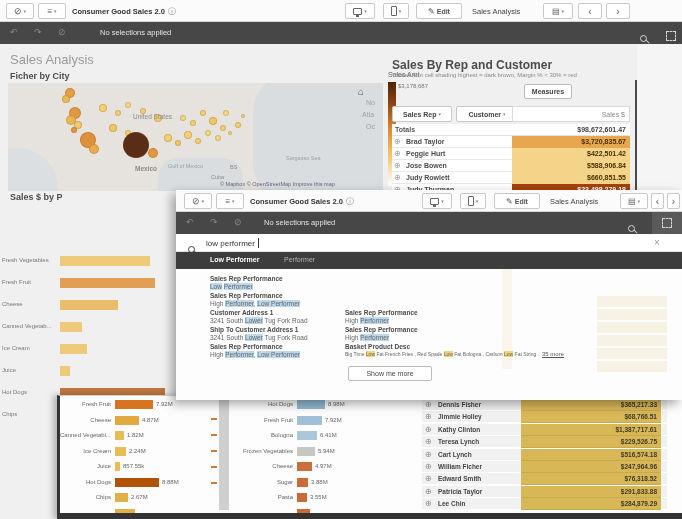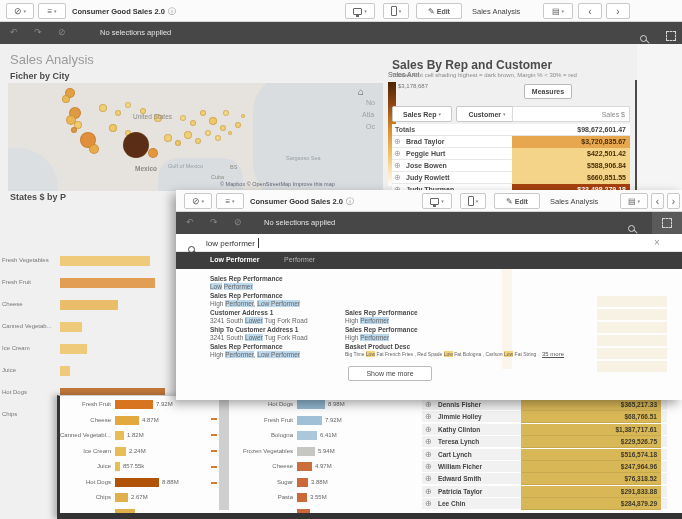--- a/index.html
+++ b/index.html
@@ -203,21 +203,21 @@
             <div style="position: absolute; left: 0px; top: 48px; width: 238px; height: 12px; background: rgb(255, 255, 255); border-bottom: 1px solid rgb(232, 232, 232);">
               <div style="position: absolute; left: 2px; top: 1px; font-size: 8px; color: rgb(153, 153, 153); width: 10px; height: 10px;">⊕</div>
               <div style="position: absolute; left: 14px; top: 2px; font-size: 7px; font-weight: bold; color: rgb(74, 74, 74); white-space: nowrap;">Judy Thurman</div>
               <div style="position: absolute; left: 120px; top: 0px; width: 118px; height: 12px; background: rgb(166, 65, 14);">
                 <div style="position: absolute; right: 4px; top: 2px; font-size: 7px; font-weight: bold; color: rgb(255, 255, 255); left: auto;">$23,498,279.18</div>
               </div>
             </div>
           </div>
       </div>
 
-      <span class="abs" style="left:10px;top:148px;font-size:9px;font-weight:bold;color:#4c4c4c;white-space:nowrap">States $ by P</span>
+      <span class="abs" style="left:10px;top:148px;font-size:9px;font-weight:bold;color:#4c4c4c;white-space:nowrap">Sales $ by P</span>
       <div id="product-rows" class="abs" style="left:0;top:165px;width:637px;height:240px;overflow:hidden">
           <div style="position: absolute; left: 2px; top: 48px; width: 54px; height: 9px; overflow: hidden; font-size: 6px; color: rgb(119, 119, 119); white-space: nowrap;">Fresh Vegetables</div>
           <div style="position: absolute; left: 60px; top: 47px; width: 90px; height: 10px; background: rgb(238, 192, 92); opacity: 0.8;"></div>
           <div style="position: absolute; left: 2px; top: 70px; width: 54px; height: 9px; overflow: hidden; font-size: 6px; color: rgb(119, 119, 119); white-space: nowrap;">Fresh Fruit</div>
           <div style="position: absolute; left: 60px; top: 69px; width: 95px; height: 10px; background: rgb(224, 137, 47); opacity: 0.8;"></div>
           <div style="position: absolute; left: 2px; top: 92px; width: 54px; height: 9px; overflow: hidden; font-size: 6px; color: rgb(119, 119, 119); white-space: nowrap;">Cheese</div>
           <div style="position: absolute; left: 60px; top: 91px; width: 58px; height: 10px; background: rgb(232, 176, 74); opacity: 0.8;"></div>
           <div style="position: absolute; left: 2px; top: 114px; width: 54px; height: 9px; overflow: hidden; font-size: 6px; color: rgb(119, 119, 119); white-space: nowrap;">Canned Vegetab...</div>
           <div style="position: absolute; left: 60px; top: 113px; width: 22px; height: 10px; background: rgb(238, 192, 92); opacity: 0.8;"></div>
           <div style="position: absolute; left: 2px; top: 136px; width: 54px; height: 9px; overflow: hidden; font-size: 6px; color: rgb(119, 119, 119); white-space: nowrap;">Ice Cream</div>

